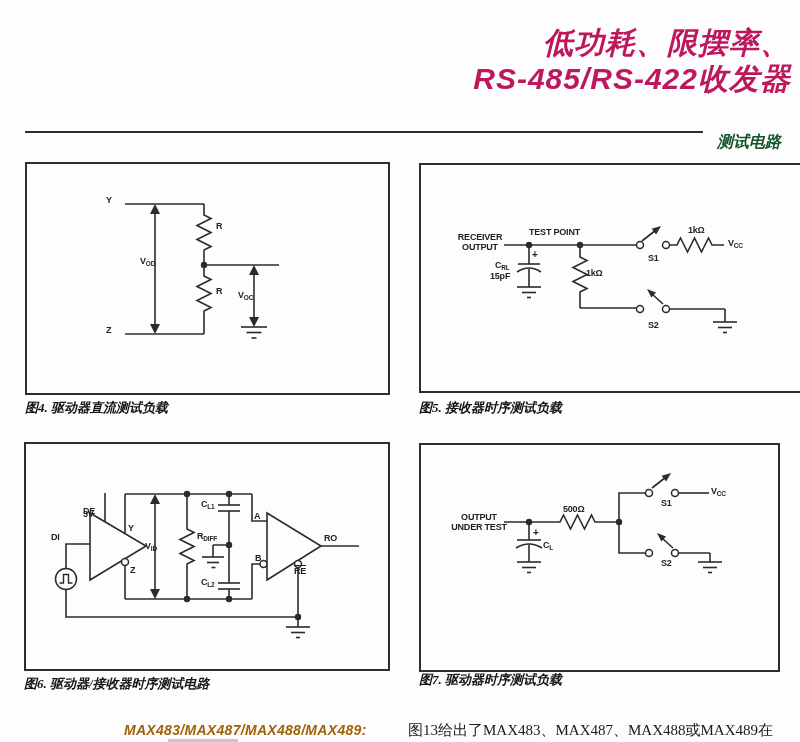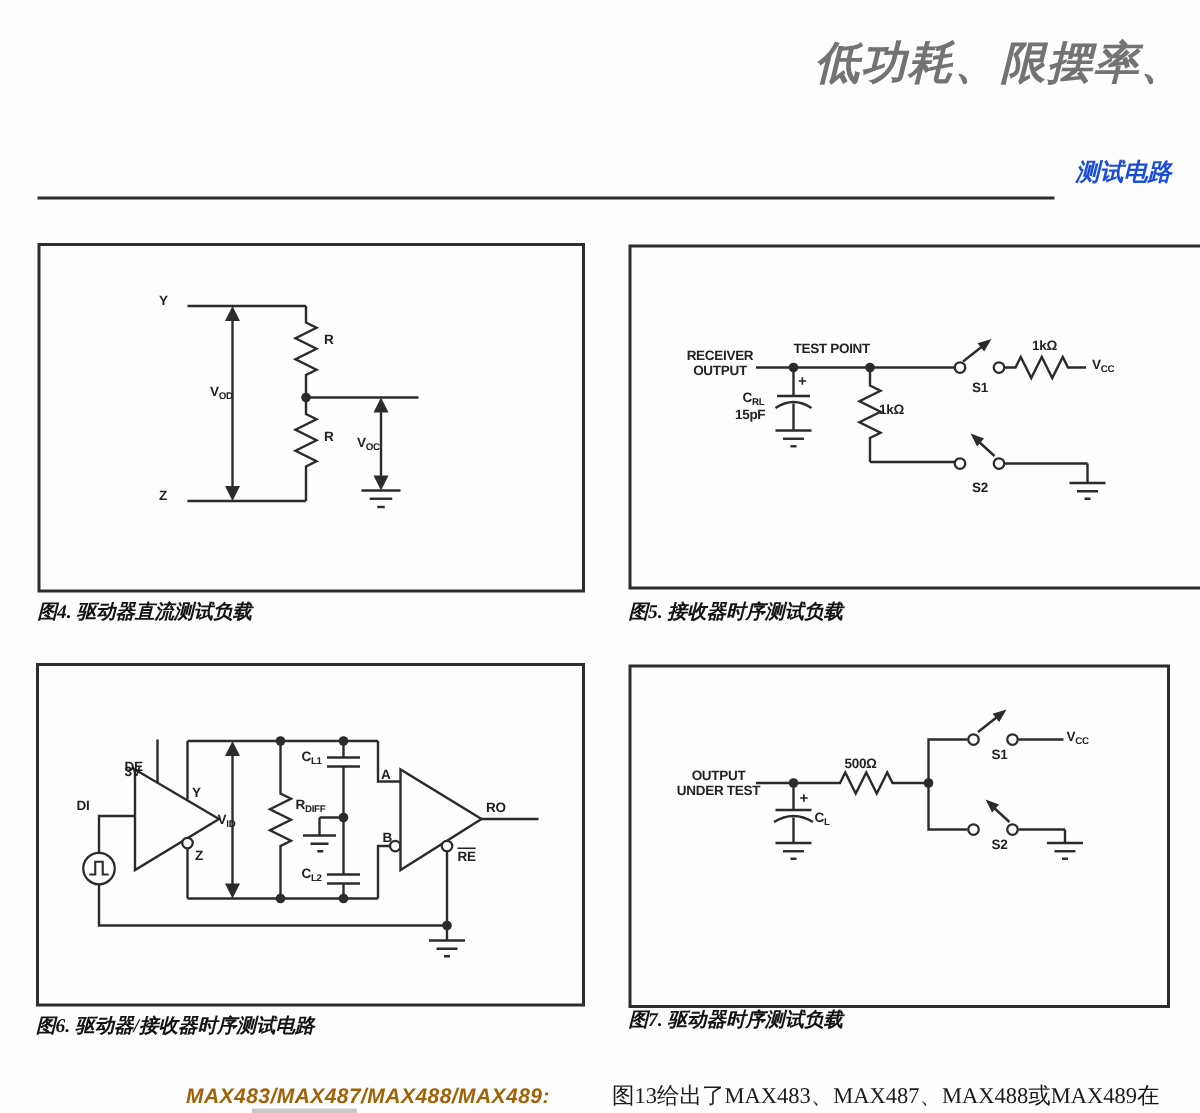--- a/index.html
+++ b/index.html
@@ -1,22 +1,22 @@
 <!DOCTYPE html>
 <html><head>
 <meta charset="utf-8">
 <style>
   html,body{margin:0;padding:0;}
   body{width:800px;height:742px;position:relative;background:#fdfdfd;overflow:hidden;
        font-family:"Liberation Sans",sans-serif;color:#222;}
   
   .title{position:absolute;right:9px;top:25px;text-align:right;
-         font:italic bold 30px/36px "Liberation Sans",sans-serif;color:#737373;letter-spacing:1px;}
-  .section-label{position:absolute;right:19px;top:105px;
-         font:italic bold 16px "Liberation Sans",sans-serif;color:#1d4ed8;}
+         font:italic bold 30px/36px "Liberation Sans",sans-serif;color:#be185d;letter-spacing:1px;}
+  .section-label{position:absolute;right:19px;top:132px;
+         font:italic bold 16px "Liberation Sans",sans-serif;color:#14532d;}
   .rule{position:absolute;left:25px;top:131px;width:678px;height:2px;background:#2e2e2e;}
   
   .panel{position:absolute;border:2px solid #2d2d2d;background:#fdfdfd;box-sizing:border-box;}
   .panel svg{position:absolute;left:0;top:0;}
   .caption{position:absolute;font:italic bold 13px "Liberation Serif",serif;color:#141414;white-space:nowrap;}
   
   .lbl{position:absolute;font:bold 9px/10px "Liberation Sans",sans-serif;color:#222;
        letter-spacing:-0.2px;white-space:nowrap;}
   .lbl .sub{font-size:6.5px;vertical-align:-2px;letter-spacing:-0.2px;}
   .ovl{text-decoration:overline;}
@@ -34,20 +34,21 @@
   .dot{fill:#2b2b2b;}
   .head{fill:#2b2b2b;stroke:none;}
   .pole{fill:#fdfdfd;stroke:#2b2b2b;stroke-width:1.5;}
   .tri{fill:#fdfdfd;stroke:#2b2b2b;stroke-width:1.6;}
 </style>
 </head>
 <body>
 
 <div class="title">
   <div>低功耗、限摆率、</div>
+  <div>RS-485/RS-422收发器</div>
 </div>
 <div class="section-label">测试电路</div>
 <div class="rule"></div>
 
 <div class="panel" style="left:25px;top:162px;width:365px;height:233px;">
   <svg width="361" height="229" viewBox="0 0 361 229">
     <path class="wire" d="M98 40 H177"></path>
     <path class="wire" d="M98 170 H177"></path>
     <path class="wire" d="M177 40 L177 51 L184 54.5 L170 61.5 L184 68.5 L170 75.5 L184 82.5 L177 86 L177 101"></path>
     <path class="wire" d="M177 101 L177 112 L184 115.5 L170 122.5 L184 129.5 L170 136.5 L184 143.5 L177 147 L177 170"></path>
@@ -196,21 +197,21 @@
   <span class="lbl" style="left:25px;top:88px;text-align:center;">DI</span>
   <span class="lbl" style="left:102px;top:79px;">Y</span>
   <span class="lbl" style="left:104px;top:121px;">Z</span>
   <span class="lbl" style="left:119px;top:97px;"><span>V</span><span class="sub">ID</span></span>
   <span class="lbl" style="left:171px;top:87px;"><span>R</span><span class="sub">DIFF</span></span>
   <span class="lbl" style="left:175px;top:55px;"><span>C</span><span class="sub">L1</span></span>
   <span class="lbl" style="left:175px;top:133px;"><span>C</span><span class="sub">L2</span></span>
   <span class="lbl" style="left:228px;top:67px;">A</span>
   <span class="lbl" style="left:229px;top:109px;">B</span>
   <span class="lbl" style="left:298px;top:89px;">RO</span>
-  <span class="lbl ovl" style="left:279px;top:122px;">RE</span>
+  <span class="lbl ovl" style="left:268px;top:122px;">RE</span>
 </div>
 <div class="caption" style="left:24px;top:675px;text-align:right;">图6. 驱动器/接收器时序测试电路</div>
 
 <div class="panel" style="left:419px;top:443px;width:361px;height:229px;">
   <svg width="357" height="225" viewBox="0 0 357 225">
     <path class="wire" d="M83 77 H139 L142.5 70 L149.5 84 L156.5 70 L163.5 84 L170.5 70 L174 77 H198"></path>
     <circle class="dot" cx="108" cy="77" r="3.2"></circle>
     <circle class="dot" cx="198" cy="77" r="3.2"></circle>
     <g>
       <path class="wire" d="M108 77 V95"></path>

